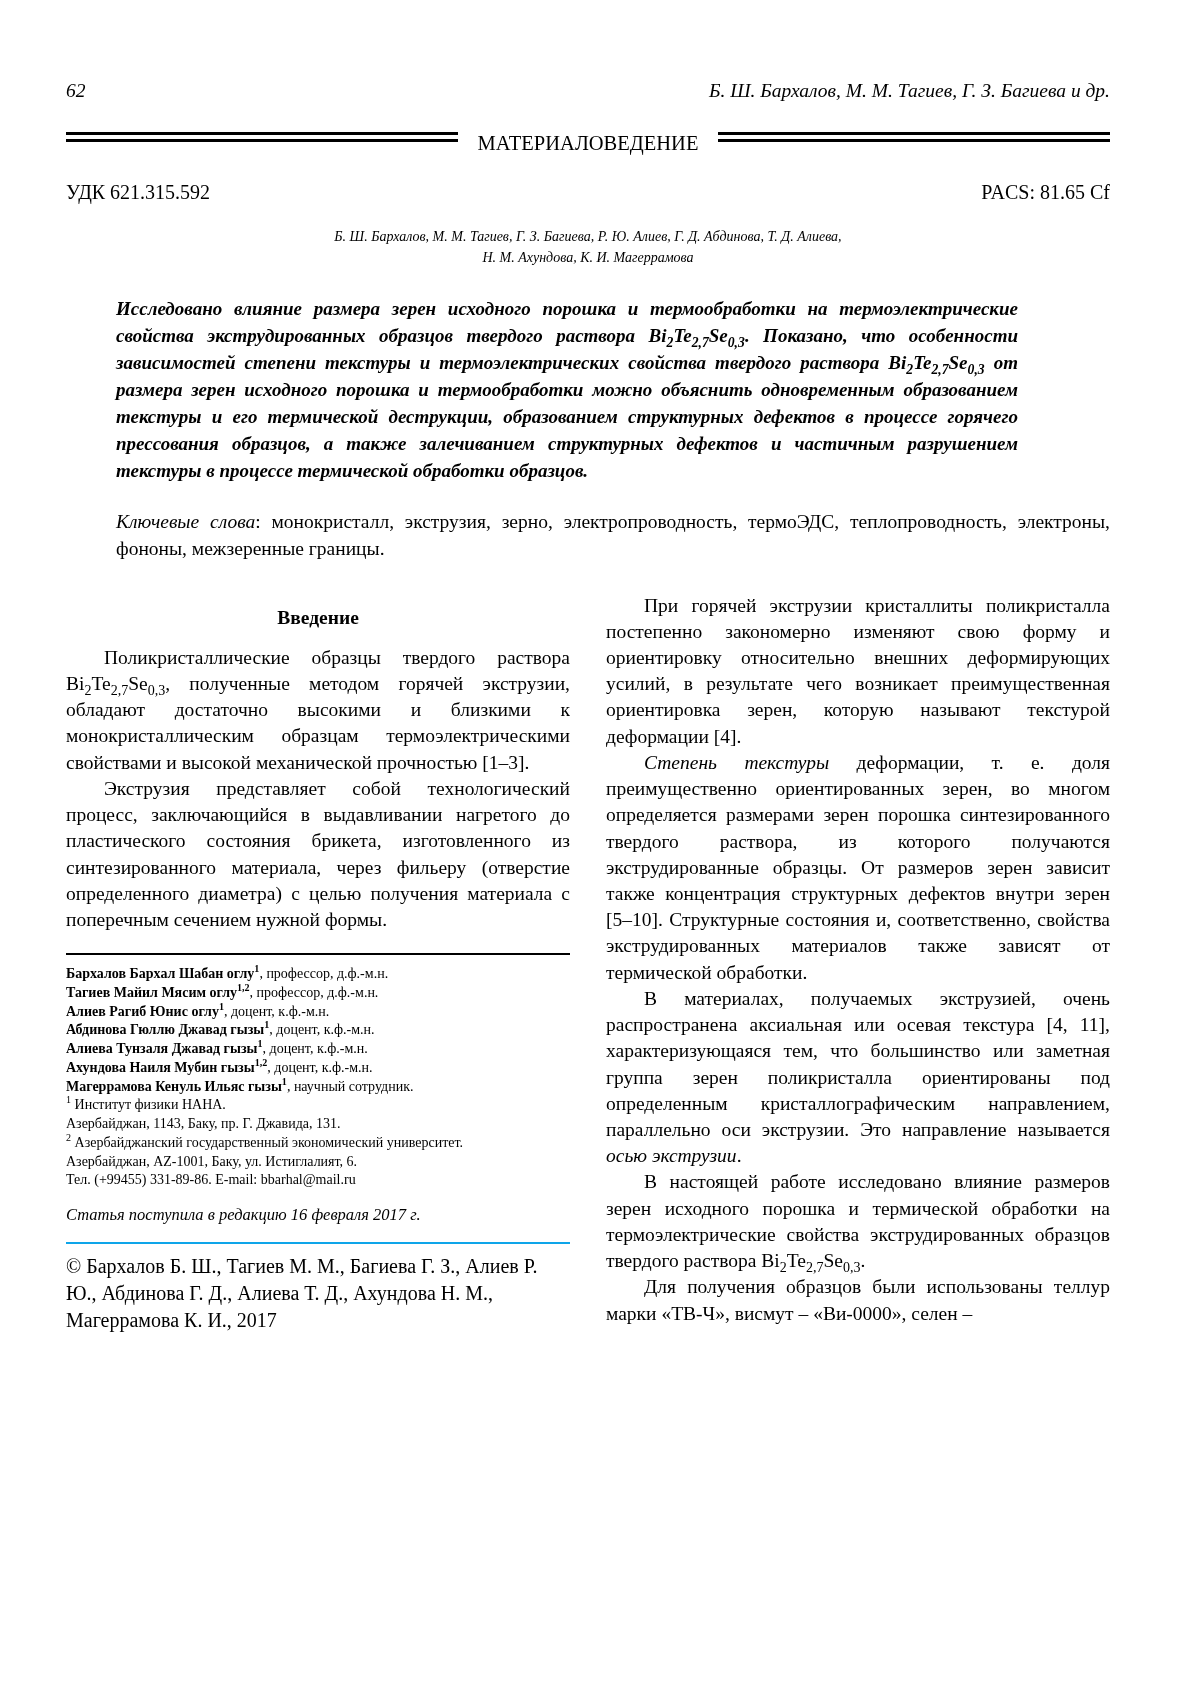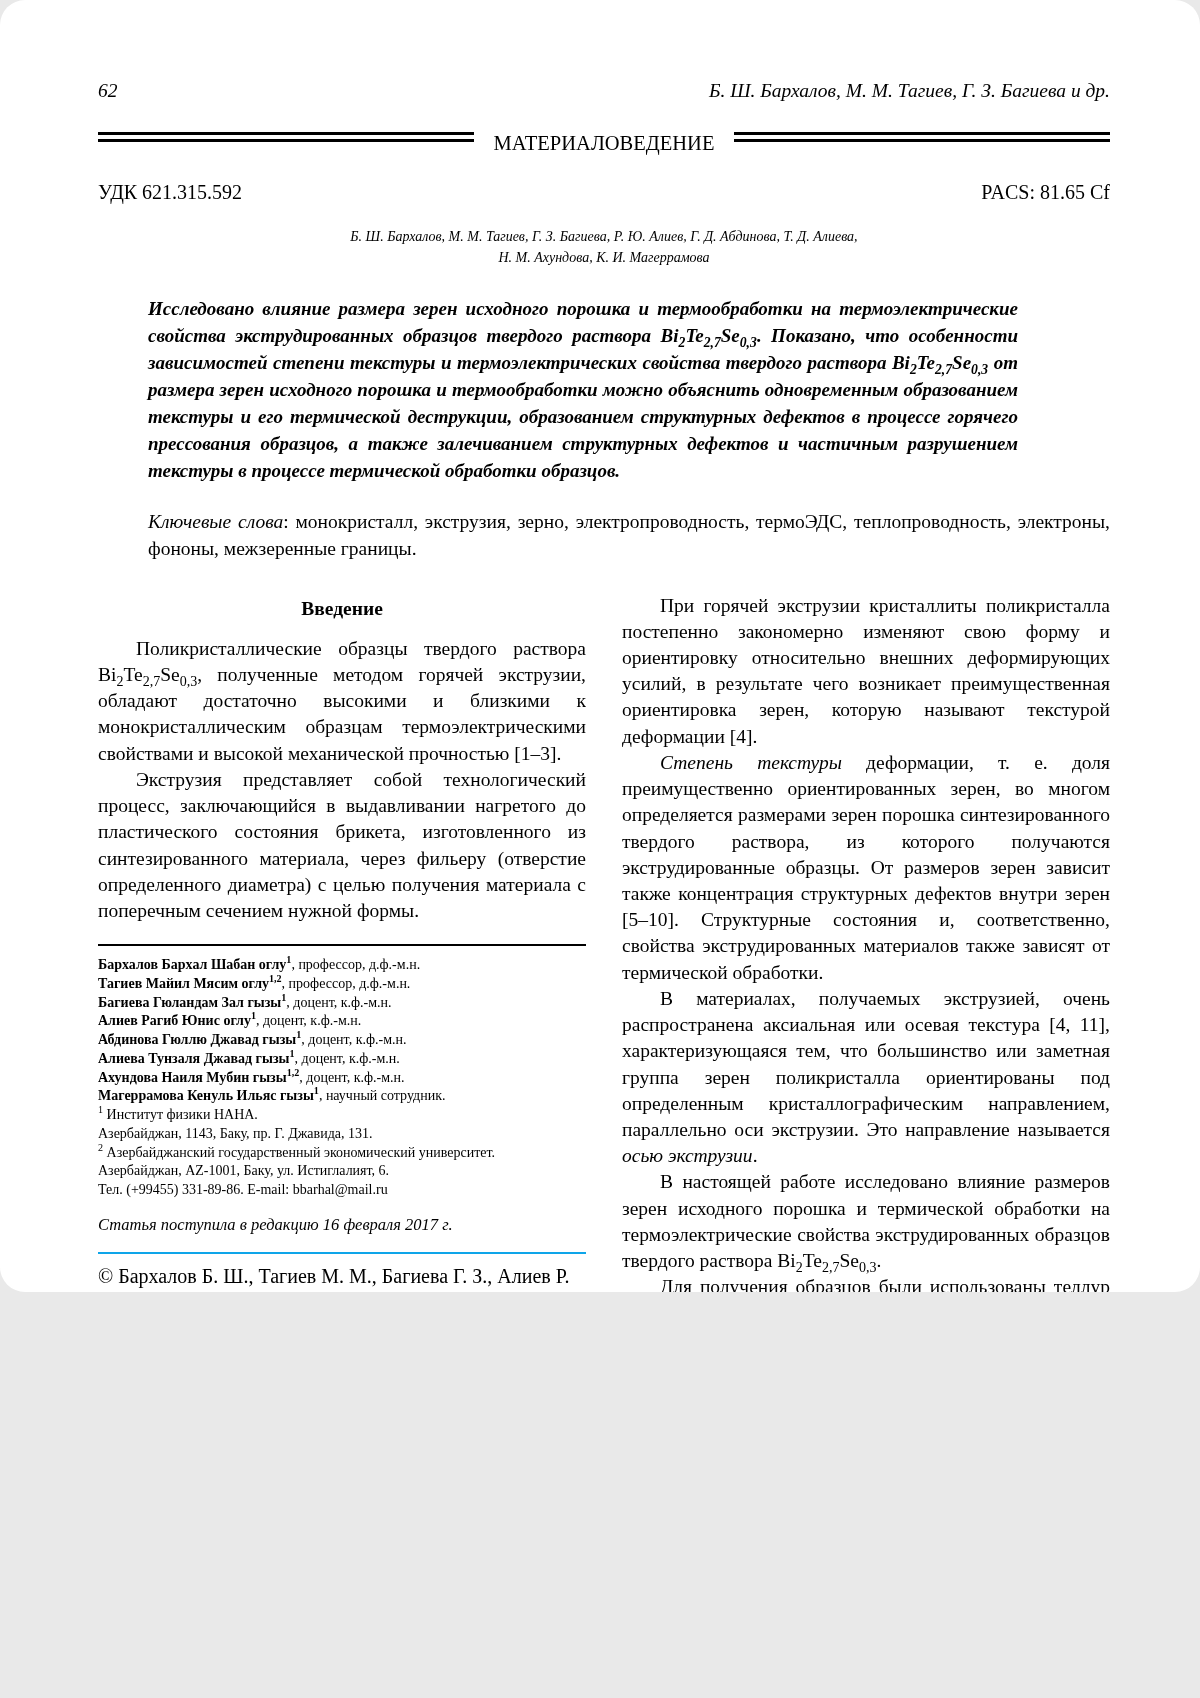--- a/index.html
+++ b/index.html
@@ -1,34 +1,34 @@
 <!DOCTYPE html>
 <html lang="ru"><head>
 <meta charset="utf-8">
 <style>
   html, body { margin: 0; padding: 0; background: #e9e9e9; }
   body { font-family: "Liberation Serif", "DejaVu Serif", serif; color: #000; }
   .page {
-    width: 1200px; height: 1292px; box-sizing: border-box;
+    width: 1200px; height: 1698px; box-sizing: border-box;
     margin: 0 auto; background: #ffffff;
-    padding: 80px 90px 60px 98px; overflow: hidden; border-radius: 25px;
+    padding: 80px 90px 60px 66px; overflow: hidden;
   }
   .running-head { display: flex; justify-content: space-between; align-items: baseline; font-style: italic; font-size: 19.5px; }
   .section-banner { display: flex; align-items: flex-start; gap: 14px; margin-top: 30px; }
   .dbl-rule { flex: 1; height: 10px; border-top: 3px solid #000; border-bottom: 3px solid #000; box-sizing: border-box; }
   .banner-text { font-size: 20.5px; white-space: nowrap; padding: 0 6px; }
   .codes-row { display: flex; justify-content: space-between; margin-top: 26px; font-size: 20px; }
   .title { font-size: 24.5px; font-weight: bold; text-align: center; margin: 30px 6px 0; line-height: 1.42; white-space: pre-line; }
   .authors-line { font-style: italic; text-align: center; font-size: 14px; margin-top: 22px; line-height: 1.5; white-space: pre-line; }
   .abstract { font-weight: bold; font-style: italic; text-align: justify; font-size: 19px; line-height: 1.42; margin: 28px 92px 0 50px; }
   .keywords { margin: 24px 0 0 50px; font-size: 19.5px; line-height: 1.38; text-align: justify; }
   .columns { display: flex; gap: 36px; margin-top: 30px; }
   .col { flex: 1; min-width: 0; font-size: 19.5px; line-height: 1.345; }
   .col p { margin: 0; text-align: justify; text-indent: 38px; }
-  .col-heading { text-align: center; font-weight: bold; margin: 3px 0 14px; font-size: 19.5px; }
+  .col-heading { text-align: center; font-weight: bold; margin: 12px 0 14px; font-size: 19.5px; }
   .col-heading.methods { margin-top: 28px; }
   .affiliations { margin-top: 20px; border-top: 2px solid #000; padding-top: 10px; font-size: 14px; line-height: 1.34; }
   .aff-line { margin: 0; }
   .aff-name { font-weight: bold; }
   .received { font-style: italic; font-size: 16.5px; margin: 14px 0 16px; }
   .copyright { border-top: 2px solid #0ea5e9; padding-top: 9px; font-size: 20px; line-height: 1.34; }
   sub, sup { font-size: 0.72em; line-height: 0; }
 </style>
 </head>
 <body>
@@ -62,21 +62,20 @@
   <div class="columns">
 
     <div class="col">
       <div class="col-heading">Введение</div>
       <p>Поликристаллические образцы твердого раствора Bi<sub>2</sub>Te<sub>2,7</sub>Se<sub>0,3</sub>, полученные методом горячей экструзии, обладают достаточно высокими и близкими к монокристаллическим образцам термоэлектрическими свойствами и высокой механической прочностью [1–3].</p>
       <p>Экструзия представляет собой технологический процесс, заключающийся в выдавливании нагретого до пластического состояния брикета, изготовленного из синтезированного материала, через фильеру (отверстие определенного диаметра) с целью получения материала с поперечным сечением нужной формы.</p>
 
       <div class="affiliations">
         <div class="aff-line"><span class="aff-name">Бархалов Бархал Шабан оглу<sup>1</sup></span><span>, профессор, д.ф.-м.н.</span></div>
         <div class="aff-line"><span class="aff-name">Тагиев Майил Мясим оглу<sup>1,2</sup></span><span>, профессор, д.ф.-м.н.</span></div>
-        <div class="aff-line"><span class="aff-name">Багиева Гюландам Зал гызы<sup>1</sup></span><span>, доцент, к.ф.-м.н.</span></div>
         <div class="aff-line"><span class="aff-name">Алиев Рагиб Юнис оглу<sup>1</sup></span><span>, доцент, к.ф.-м.н.</span></div>
         <div class="aff-line"><span class="aff-name">Абдинова Гюллю Джавад гызы<sup>1</sup></span><span>, доцент, к.ф.-м.н.</span></div>
         <div class="aff-line"><span class="aff-name">Алиева Тунзаля Джавад гызы<sup>1</sup></span><span>, доцент, к.ф.-м.н.</span></div>
         <div class="aff-line"><span class="aff-name">Ахундова Наиля Мубин гызы<sup>1,2</sup></span><span>, доцент, к.ф.-м.н.</span></div>
         <div class="aff-line"><span class="aff-name">Магеррамова Кенуль Ильяс гызы<sup>1</sup></span><span>, научный сотрудник.</span></div>
         <div class="aff-line"><sup>1</sup> Институт физики НАНА.</div>
         <div class="aff-line">Азербайджан, 1143, Баку, пр. Г. Джавида, 131.</div>
         <div class="aff-line"><sup>2</sup> Азербайджанский государственный экономический университет.</div>
         <div class="aff-line">Азербайджан, AZ-1001, Баку, ул. Истиглалият, 6.</div>
         <div class="aff-line">Тел. (+99455) 331-89-86. E-mail: bbarhal@mail.ru</div>

